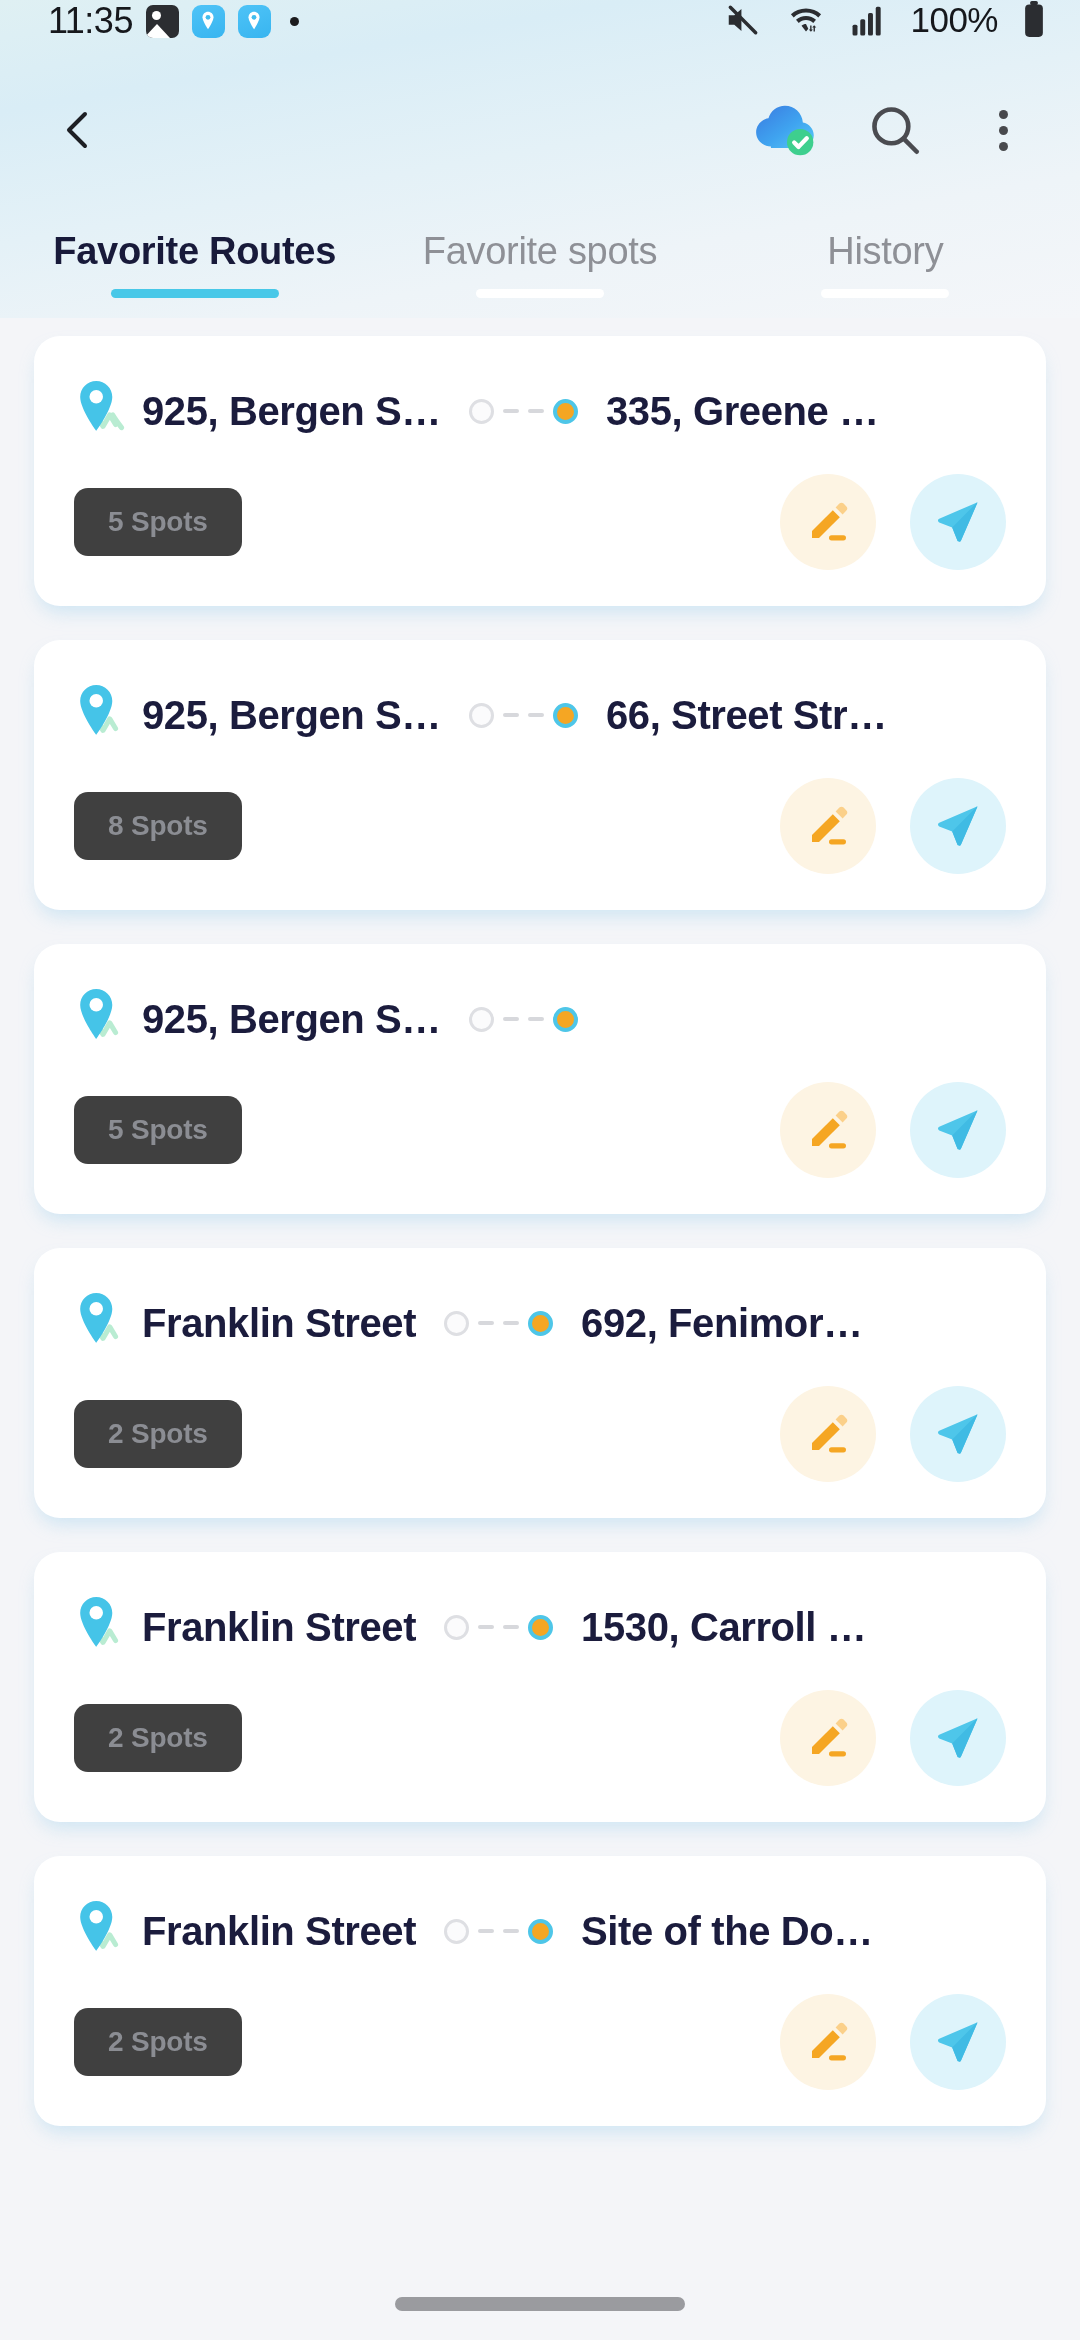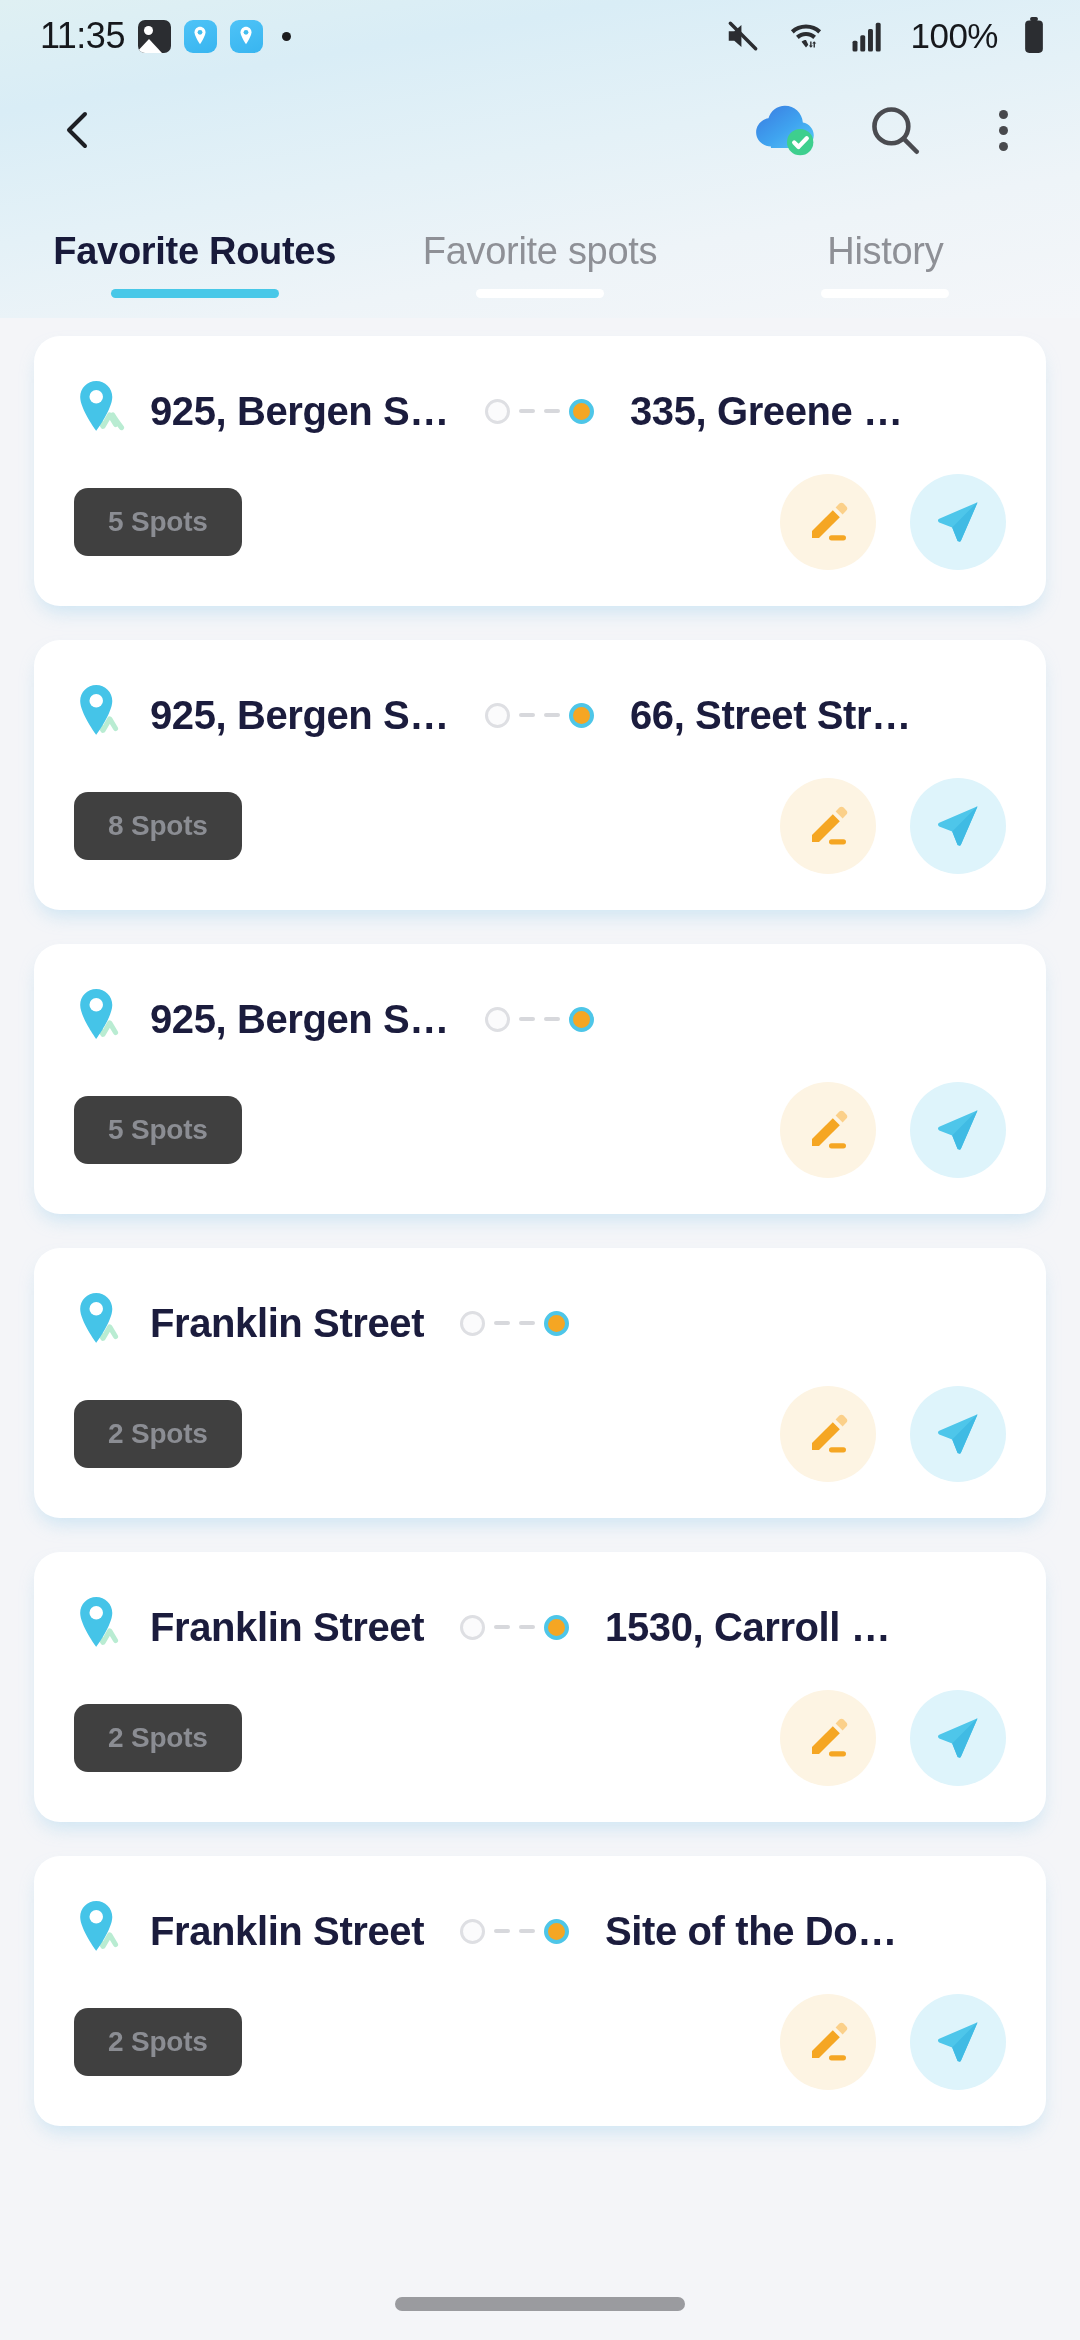--- a/index.html
+++ b/index.html
@@ -19,23 +19,24 @@
   
   .header-area {
     position:relative;
     background:linear-gradient(170deg,#dff0f3 0%,#d9edf6 22%,#e4f1f7 48%,#eef4f8 72%,#f4f6f9 100%);
     padding-bottom:2px;
   }
 
   
   .status-bar {
     height:72px;
-    display:flex; align-items:center;
+    display:flex; align-items:flex-start;
     padding:0 34px 0 40px;
     color:#1c1c1e;
+    margin-left:8px;
   }
   .status-left { display:flex; align-items:center; gap:13px; }
   .clock { font-size:36px; font-weight:400; letter-spacing:-0.5px; color:#16181c; }
   .sb-icon { display:flex; align-items:center; justify-content:center; }
   .ic-photo {
     width:33px;height:33px;border-radius:7px;background:#2b2d31;
     position:relative;overflow:hidden;
   }
   .ic-photo::before{
     content:"";position:absolute;width:9px;height:9px;border-radius:50%;
@@ -102,21 +103,21 @@
     margin:0 34px 34px 34px;
     background:#ffffff;
     border-radius:26px;
     box-shadow:0 10px 18px -4px rgba(150,205,235,0.40);
     padding:42px 40px 36px 40px;
     min-height:190px;
     cursor:pointer;
   }
   .card-top {
     display:flex; align-items:center;
-    gap:8px;
+    gap:0;
   }
   .pin-wrap{
     width:58px;height:66px;flex:0 0 auto;position:relative;margin-right:10px;
   }
   .pin-wrap svg{position:absolute;top:0;left:0;}
   .addr {
     font-size:40px; font-weight:700; color:#1b1c3d;
     letter-spacing:-0.4px; white-space:nowrap;
   }
   .addr.origin{ max-width:380px; overflow:hidden; }
@@ -404,20 +405,21 @@
             <circle cx="11.5" cy="9.6" r="3.5" fill="#ffffff"></circle>
           </svg>
         </span>
         <span class="addr origin">Franklin Street</span>
         <span class="connector">
           <span class="conn-ring"></span>
           <span class="conn-dash"></span>
           <span class="conn-dash"></span>
           <span class="conn-dot"></span>
         </span>
+        <span class="addr">692, Fenimor…</span>
       </div>
       <div class="card-bottom">
         <span class="spots-badge">2 Spots</span>
         <div class="actions">
           <div class="act-btn act-edit">
             <svg width="52" height="52" viewBox="0 0 26 26">
               <path d="M5 17.5L15.4 7.1l3.5 3.5L8.5 21H5v-3.5z" fill="#f5a623"></path>
               <path d="M16.8 5.7l1.9-1.9c.6-.6 1.5-.6 2.1 0l1.4 1.4c.6.6.6 1.5 0 2.1l-1.9 1.9-3.5-3.5z" fill="#fbd08a"></path>
               <rect x="13.5" y="19.6" width="8.5" height="2.6" rx="1.3" fill="#f5a623"></rect>
             </svg>

